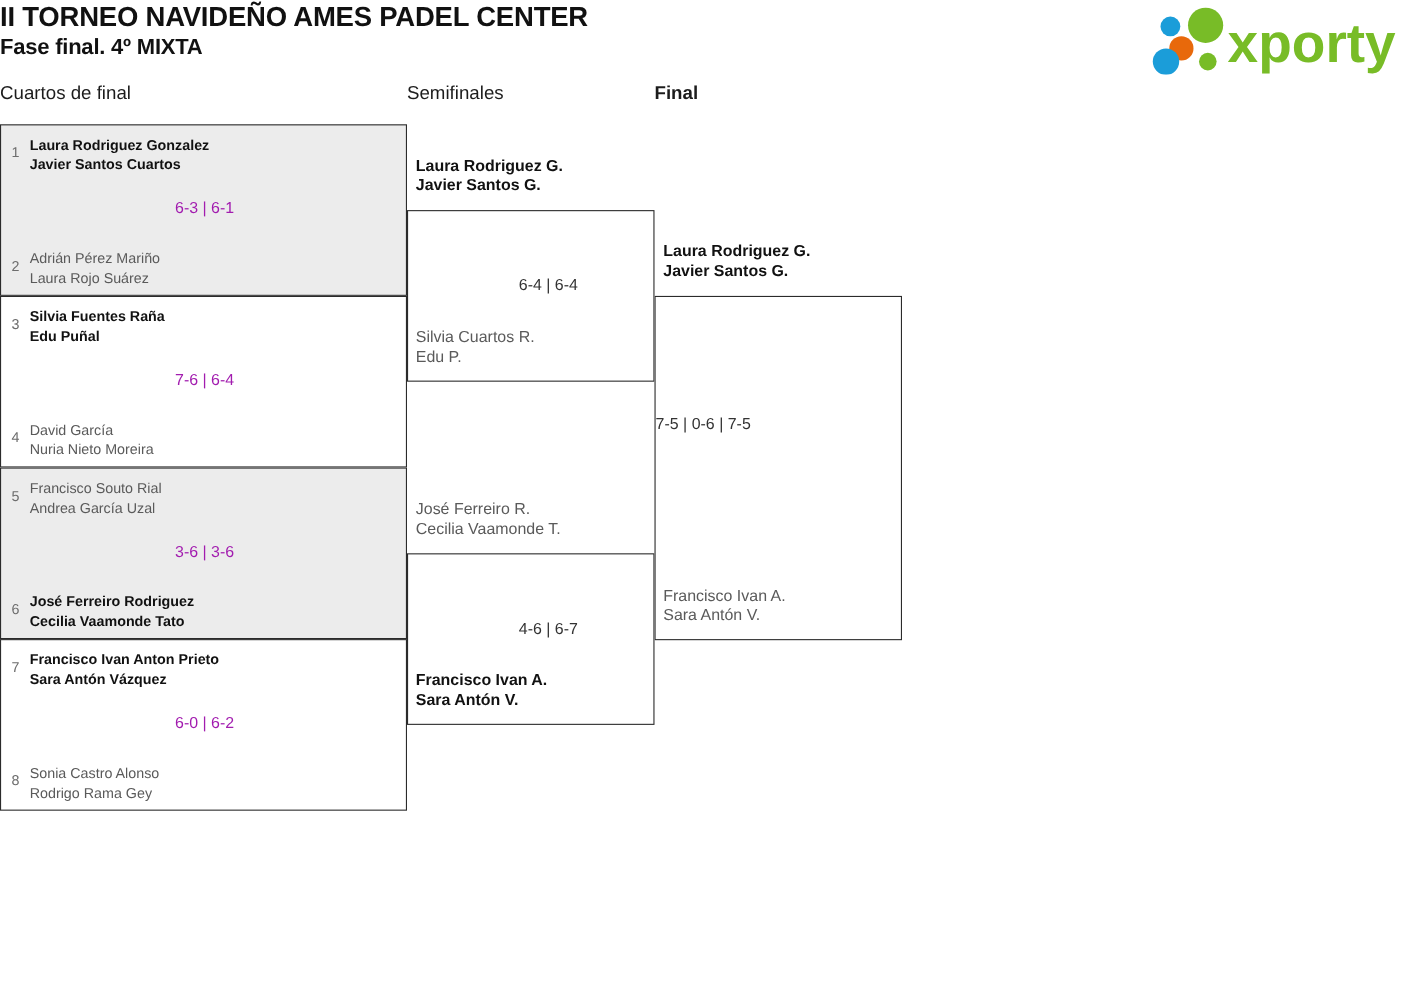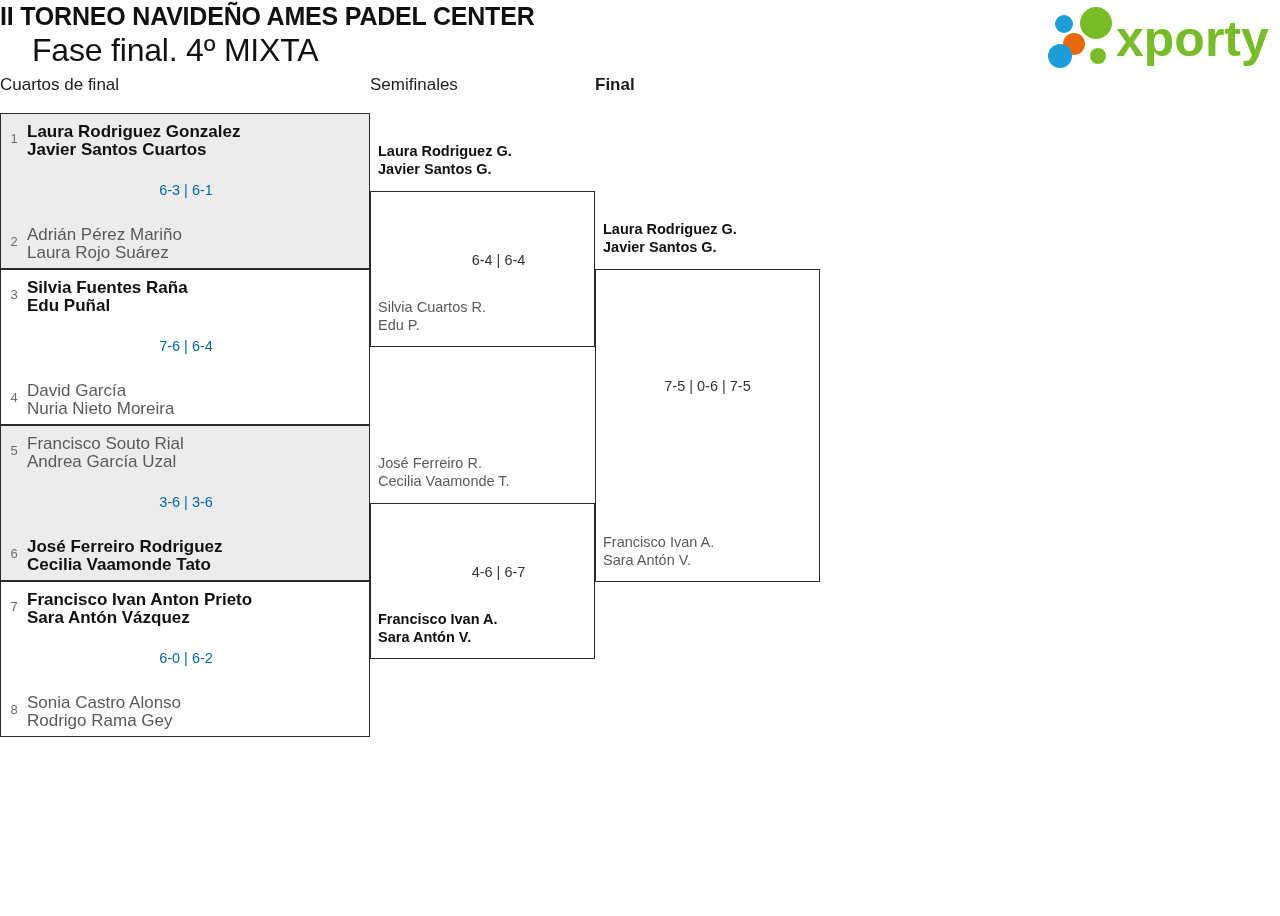--- a/index.html
+++ b/index.html
@@ -25,26 +25,25 @@
     line-height: 1.18;
   }
   .title-line1 {
     font-size: 25px;
     font-weight: 700;
     letter-spacing: -0.2px;
     color: #111111;
     white-space: nowrap;
   }
   .title-line2 {
-    font-size: 32px;
-    font-weight: 400;
+    font-size: 20px;
+    font-weight: 700;
     letter-spacing: -0.2px;
     color: #111111;
     white-space: nowrap;
-    margin-left: 32px;
   }
 
   .logo {
     position: absolute;
     right: 6px;
     top: 6px;
     width: 228px;
     height: 62px;
   }
   .logo svg { display: block; }
@@ -102,38 +101,38 @@
   .seed {
     width: 26px;
     flex: 0 0 26px;
     text-align: center;
     font-size: 13px;
     color: #6d6d6d;
     padding-top: 9px;
     line-height: 1;
   }
   .names {
-    font-size: 17px;
+    font-size: 13px;
     line-height: 18px;
     color: #5a5a5a;
     font-weight: 400;
     white-space: nowrap;
   }
   .names.winner {
     color: #111111;
     font-weight: 700;
   }
   .score {
     position: absolute;
     top: 68px;
     left: 0;
     width: 370px;
     text-align: center;
     font-size: 14.5px;
-    color: #0369a1;
+    color: #a21caf;
   }
 
   
   .sf {
     position: absolute;
     left: 370px;
     width: 225px;
     border: 1px solid #2b2b2b;
     background: #ffffff;
   }
@@ -182,21 +181,20 @@
     white-space: nowrap;
   }
   .fin-team.winner { color: #111111; font-weight: 700; }
   .fin-team-top    { top: -50px; }
   .fin-team-bottom { top: 263px; }
   .fin-score {
     position: absolute;
     top: 108px;
     left: 0;
     width: 223px;
-    text-align: center;
     font-size: 14.5px;
     color: #333333;
   }
 </style>
 </head>
 <body>
 
 <div class="header">
   <div class="title-block">
     <div class="title-line1">II TORNEO NAVIDEÑO AMES PADEL CENTER</div>

